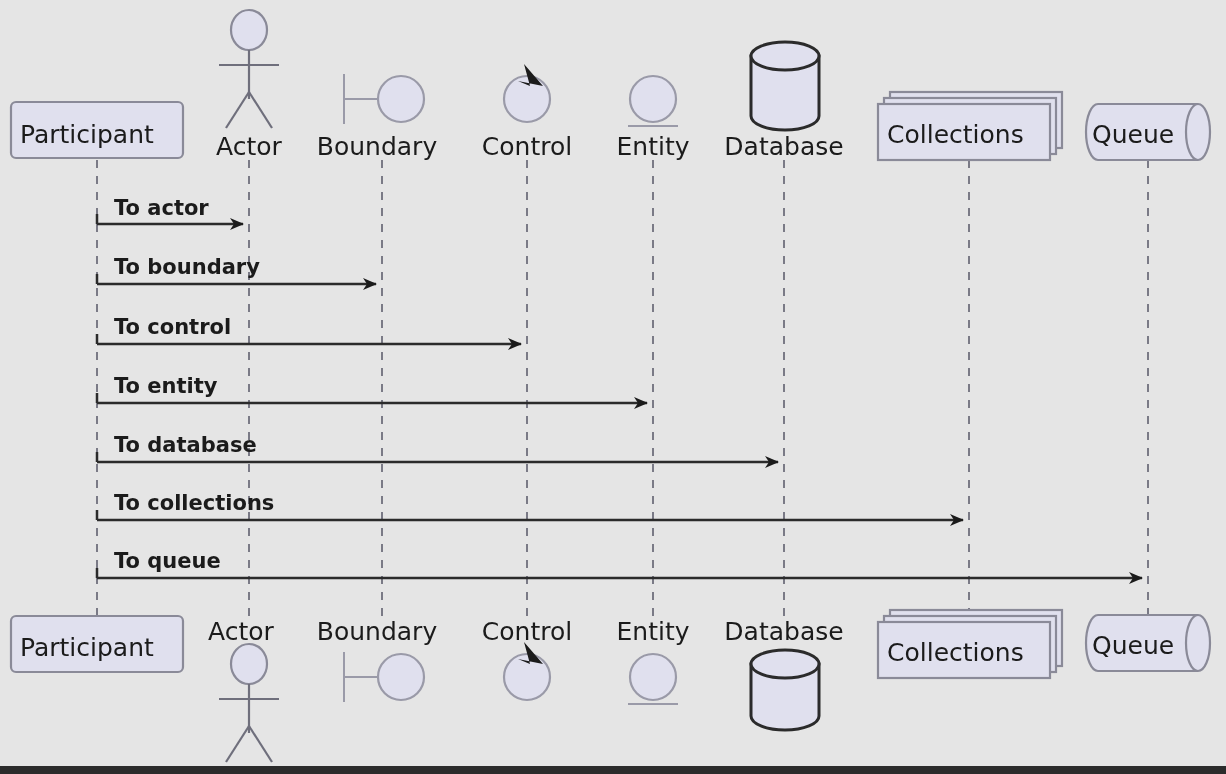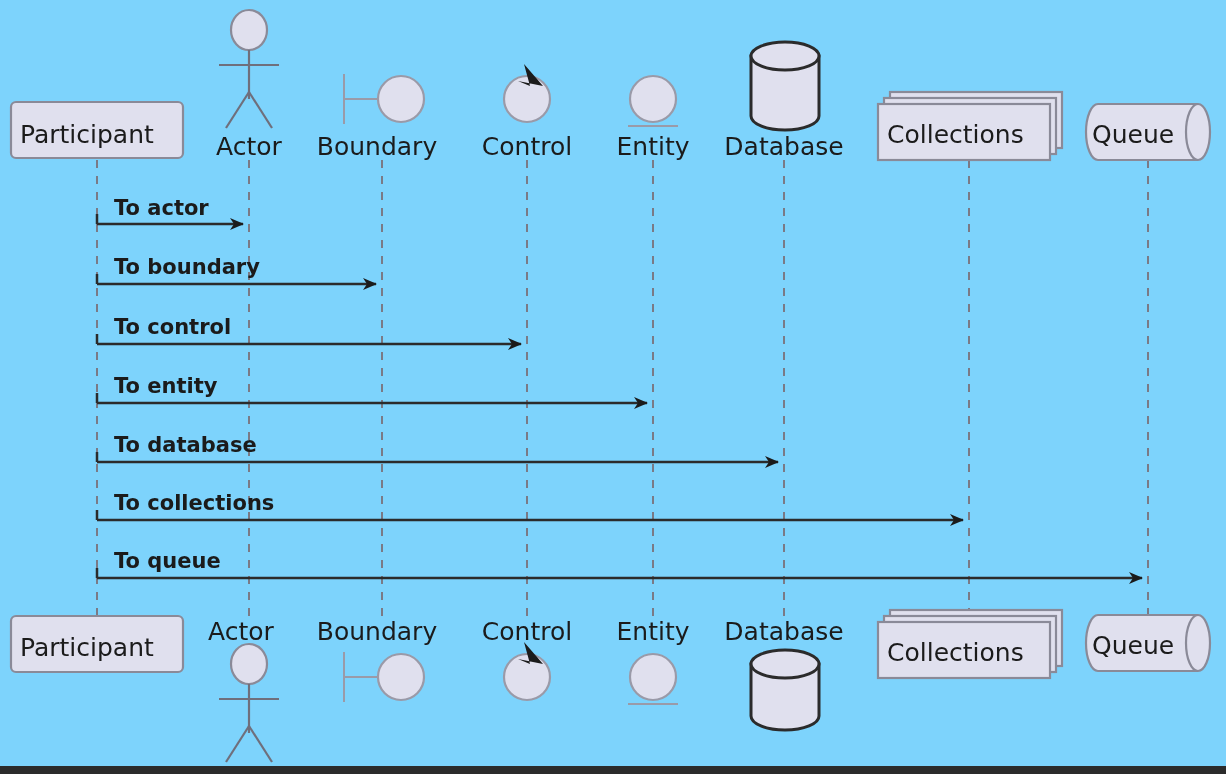--- a/index.html
+++ b/index.html
@@ -8,21 +8,21 @@
     padding: 0;
     background: #ffffff;
   }
   body {
     font-family: "DejaVu Sans", sans-serif;
   }
   #canvas {
     position: relative;
     width: 1226px;
     height: 774px;
-    background: #7dd3fc;
+    background: #e5e5e5;
     overflow: hidden;
   }
   #diagram {
     position: absolute;
     left: 0;
     top: 0;
   }
   .lbl {
     font-family: "DejaVu Sans", sans-serif;
     font-size: 25px;

